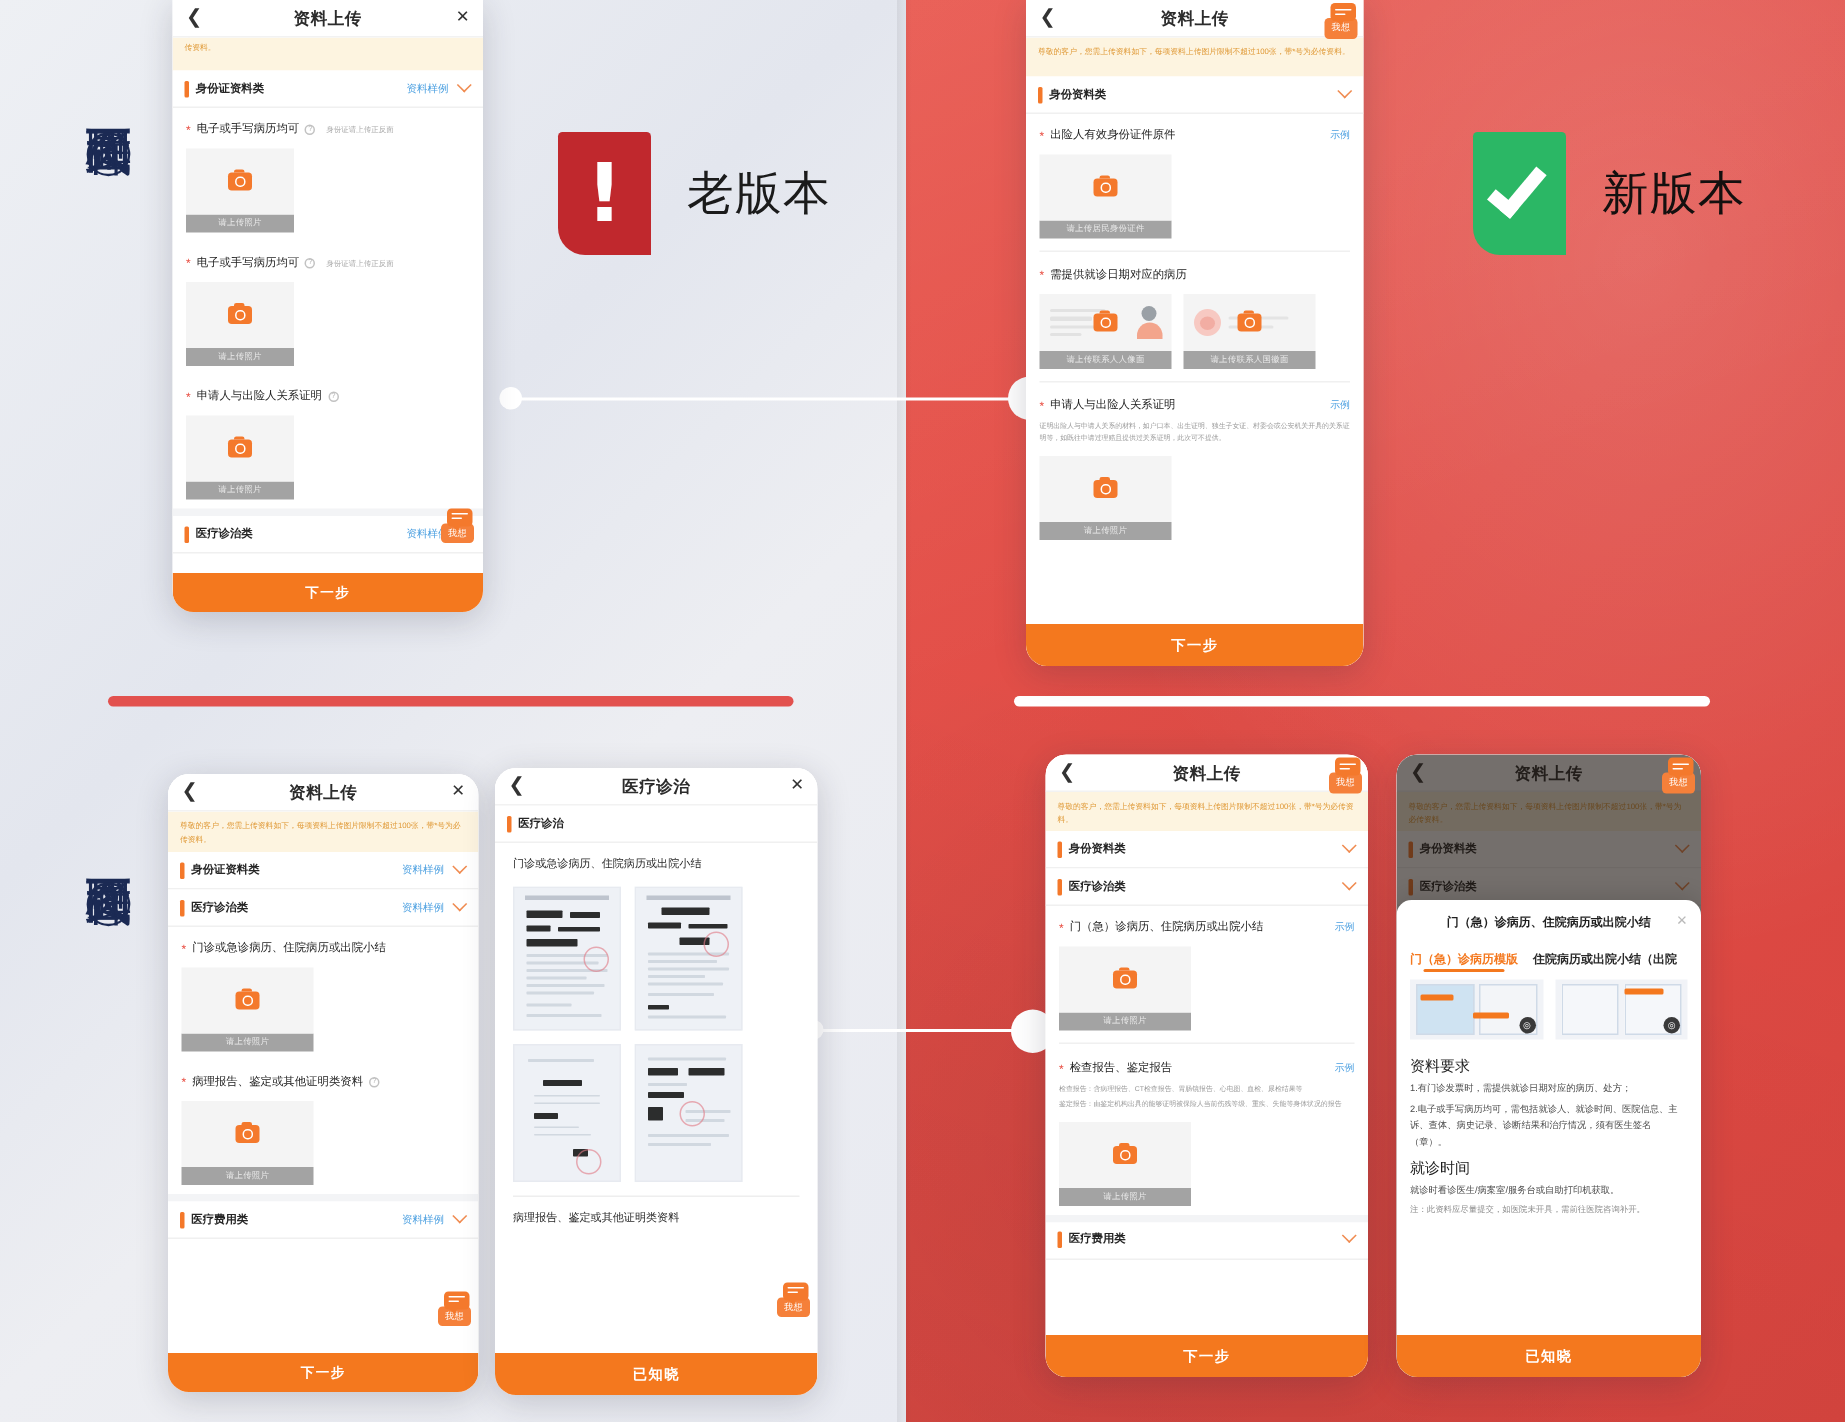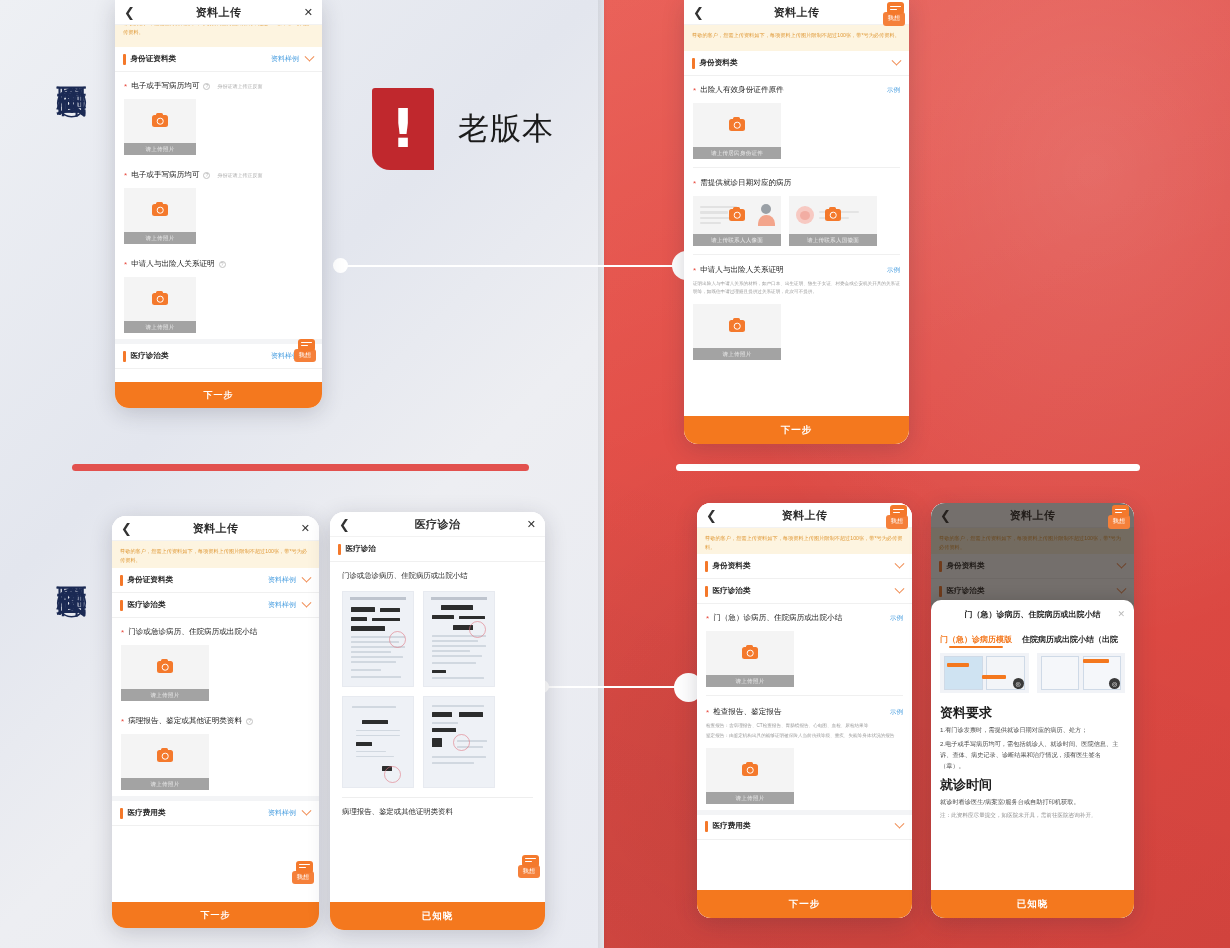--- a/index.html
+++ b/index.html
@@ -243,21 +243,21 @@
     background:#f4781e; border-radius:2px; }
   .sheet-thumbs { display:flex; gap:8px; padding:5px 9px 0 9px; }
   .sthumb { flex:1; height:40px; background:#f1f3f7; position:relative; overflow:hidden; }
   .sthumb .zoom { position:absolute; right:5px; bottom:4px; width:11px; height:11px; border-radius:50%;
      background:#3a3a3a; color:#fff; font-size:6px; display:flex; align-items:center; justify-content:center; }
   .sthumb .pg { position:absolute; top:3px; width:44%; height:34px; background:#dde7f2;
      box-shadow:inset 0 0 0 1px #cfdae7; }
   .sthumb .pg.a{ left:4px; background:#cfe3f2;} .sthumb .pg.b{ left:52%; background:#f3f5f8;}
   .sthumb .tagline { position:absolute; height:4px; background:#f4781e; border-radius:1px; }
   .sheet-body { padding:6px 9px 0 9px; overflow:hidden; }
-  .sb-h { font-size:13px; font-weight:700; color:#1d1d1d; margin-top:5px; }
+  .sb-h { font-size:10px; font-weight:400; color:#1d1d1d; margin-top:5px; }
   .sb-p { font-size:6.2px; color:#4b4b4b; line-height:1.75; margin-top:3px; }
   .sb-note { font-size:5.6px; color:#8d8d8d; line-height:1.7; margin-top:3px; }
 
   
   .dim { position:absolute; inset:0; background:rgba(30,22,18,0.62); z-index:20; }
 
   
   .fill { flex:1; }
   .clip { overflow:hidden; }
 </style>
@@ -277,20 +277,26 @@
     <span style="writing-mode:vertical-rl;text-orientation:upright;display:inline-block;line-height:1.22;">页面样式图②</span>
   </div>
 
   <div class="badge-row" id="badge-old">
     <div class="badge-tile old">
       <span class="bang">!</span>
     </div>
     <div class="badge-text">老版本</div>
   </div>
 
+  <div class="badge-row" id="badge-new">
+    <div class="badge-tile new">
+      <div class="check"></div>
+    </div>
+    <div class="badge-text">新版本</div>
+  </div>
 
   <div class="rule" id="rule-left"></div>
   <div class="rule" id="rule-right"></div>
 
   <div class="conn-line" id="conn-line-1"></div>
   <div class="conn-dot" id="conn-dot-a"></div>
   <div class="conn-dot" id="conn-dot-b"></div>
   <div class="conn-line" id="conn-line-2"></div>
   <div class="conn-dot" id="conn-dot-c"></div>
   <div class="conn-dot" id="conn-dot-d"></div>

